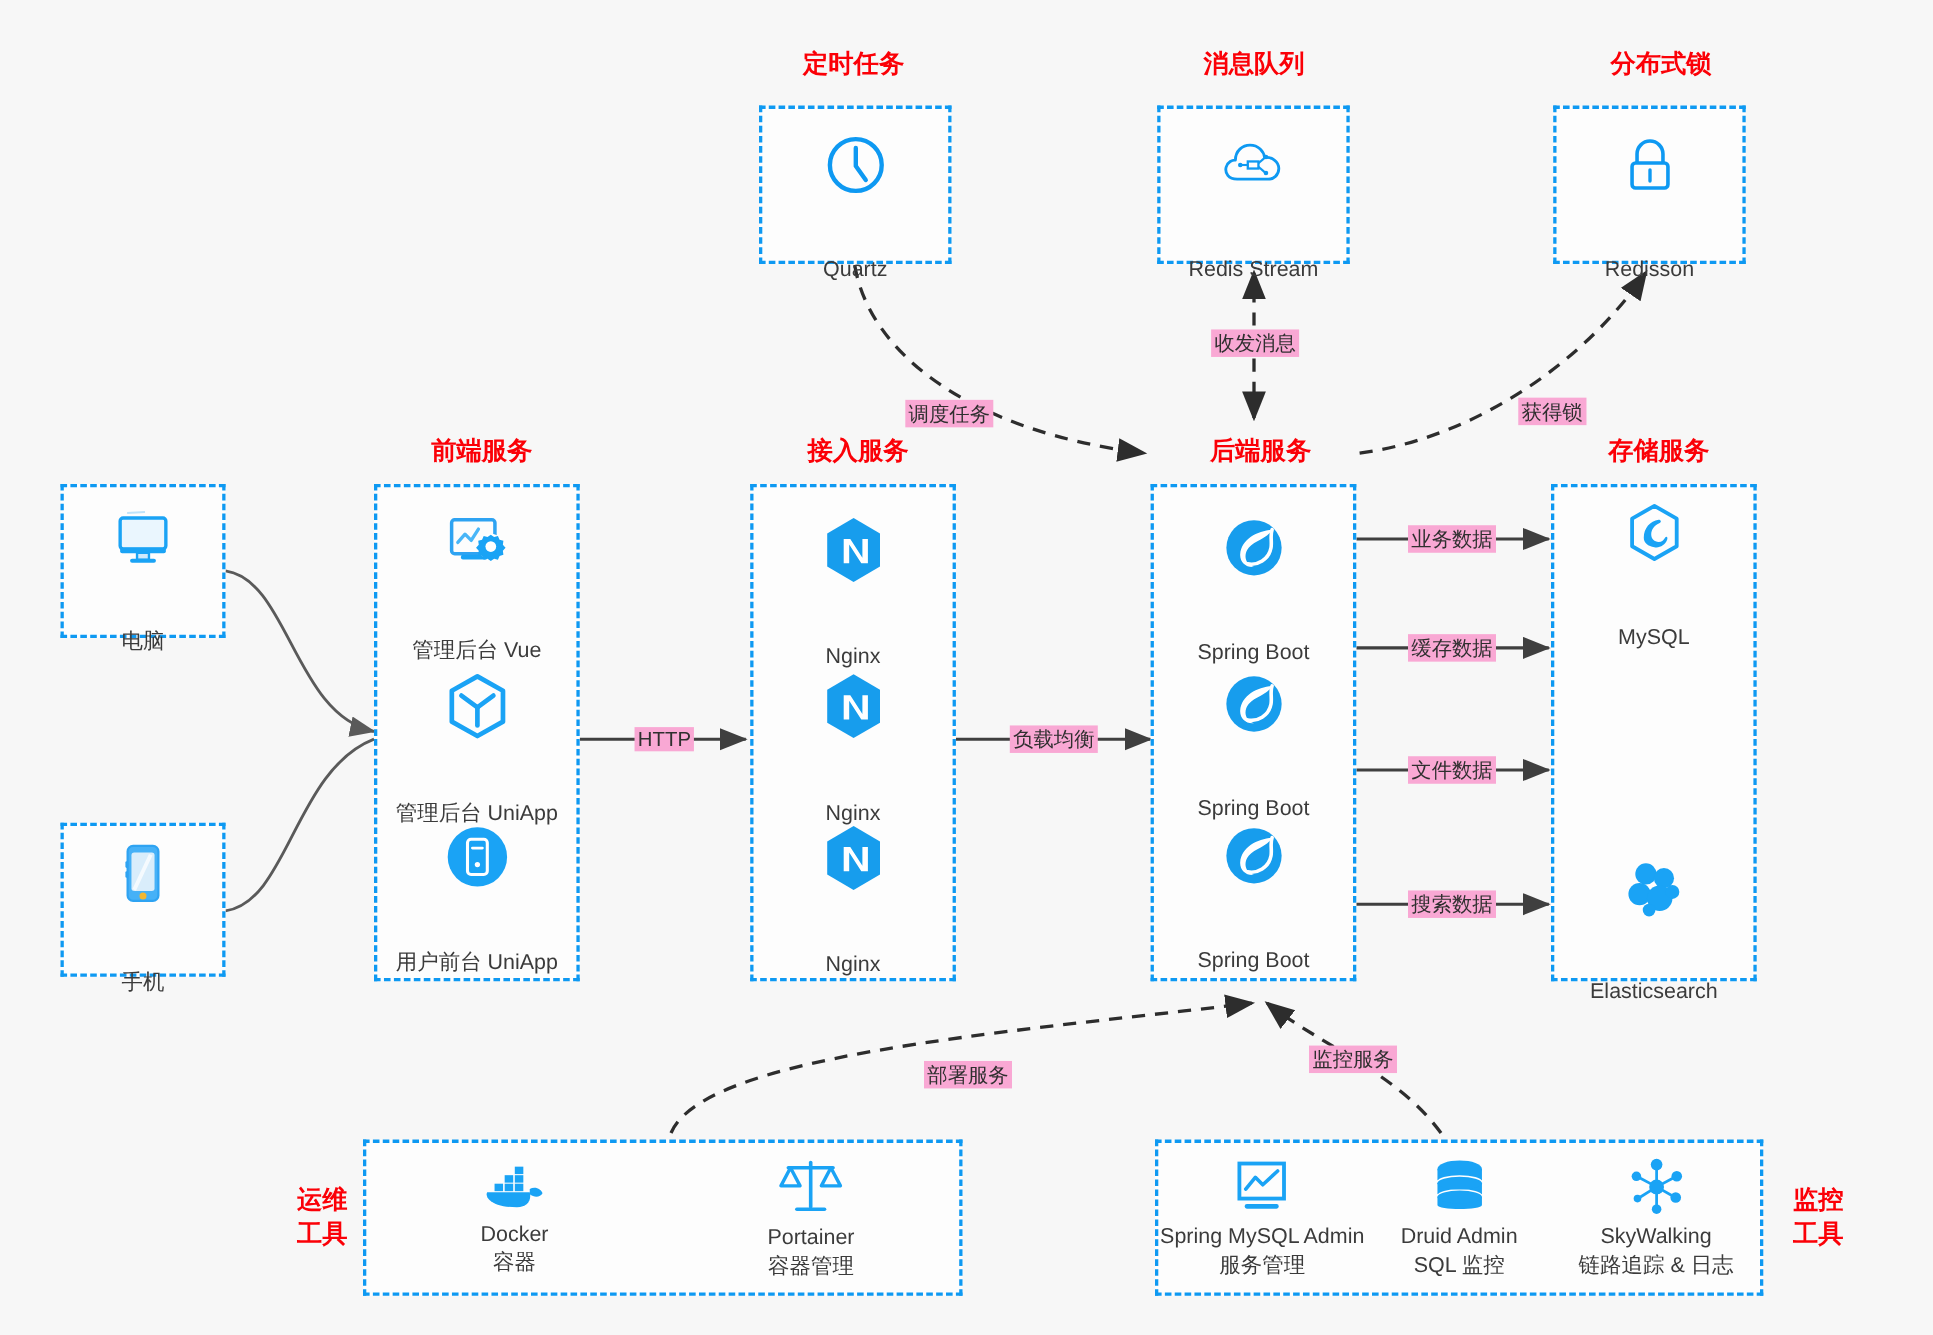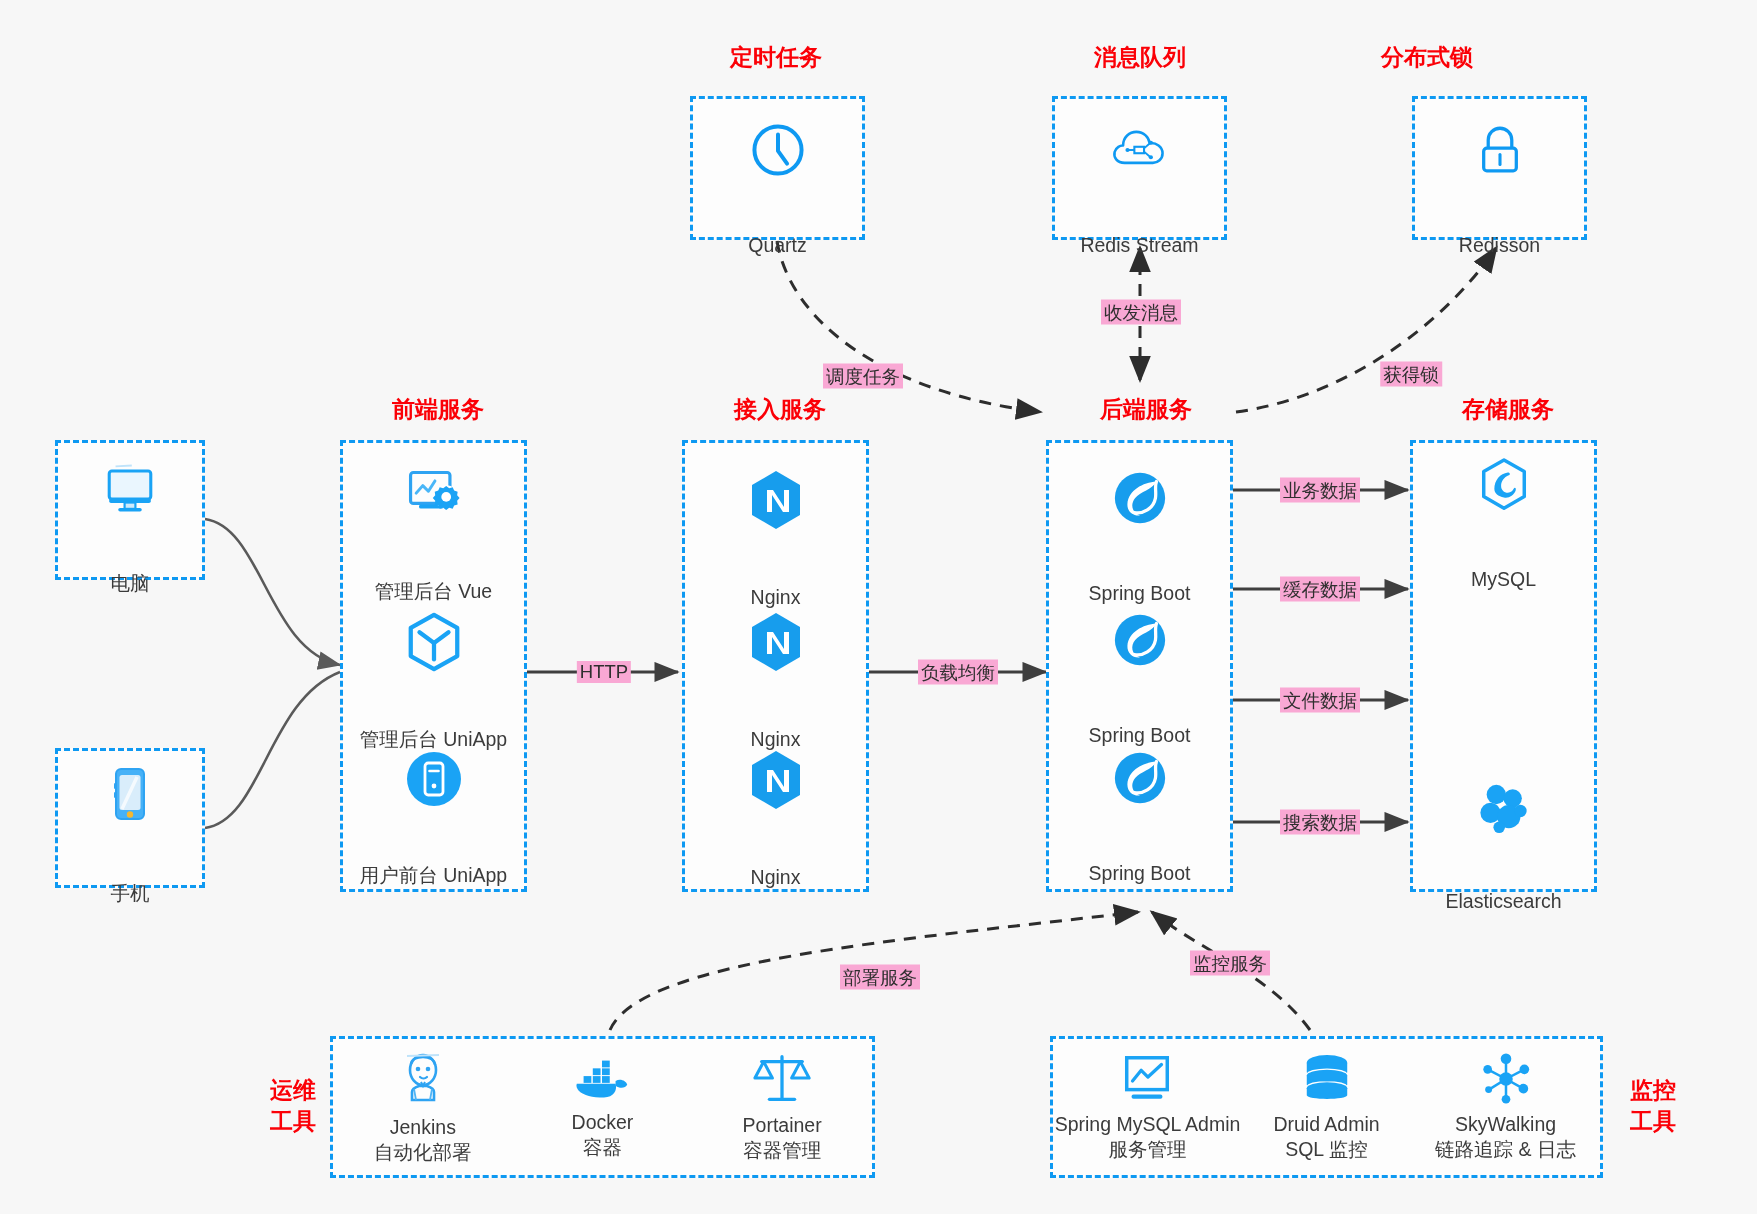--- a/index.html
+++ b/index.html
@@ -137,21 +137,21 @@
           <line x1="41" y1="34" x2="48" y2="40" stroke="#0e99f2" stroke-width="2.4"></line>
           <circle cx="20.5" cy="32" r="2.6" fill="#0e99f2"></circle>
           <circle cx="49.5" cy="23" r="2.6" fill="#0e99f2"></circle>
           <circle cx="49.5" cy="41" r="2.6" fill="#0e99f2"></circle>
         </svg>
       </span>
       <span class="lbl">Redis Stream</span>
     </div>
   </div>
 
-  <div class="ghead" style="left:1337px;top:45px;width:180px;">分布式锁</div>
+  <div class="ghead" style="left:1420px;top:45px;width:180px;">分布式锁</div>
   <div class="dbox" style="left:1412px;top:96px;width:175px;height:144px;">
     <div class="node" style="top:22px;">
       <span class="ico">
         <svg width="58" height="58" viewBox="0 0 64 64">
           <path d="M19 30 L19 21 A13 13 0 0 1 45 21 L45 30" fill="none" stroke="#0e99f2" stroke-width="3.6"></path>
           <rect x="14" y="30" width="36" height="25" rx="3.5" fill="none" stroke="#0e99f2" stroke-width="3.6"></rect>
           <line x1="32" y1="37" x2="32" y2="48" stroke="#0e99f2" stroke-width="3.4" stroke-linecap="round"></line>
         </svg>
       </span>
       <span class="lbl">Redisson</span>
@@ -339,37 +339,20 @@
       <span class="lbl">Elasticsearch</span>
     </div>
   </div>
 
   <div class="ghead" style="left:258px;top:1075px;width:70px;line-height:1.35;">
     <div>运维</div>
     <div>工具</div>
   </div>
   <div class="dbox rowbox" style="left:330px;top:1036px;width:545px;height:142px;">
 
-    <div class="tool">
-      <span class="ico">
-        <svg width="56" height="62" viewBox="0 0 56 62">
-          <path d="M17 52 L17 44 C17 41 21 39 24 38 L32 38 C35 39 39 41 39 44 L39 52 Z" fill="none" stroke="#2ea3f2" stroke-width="2.6"></path>
-          <path d="M19 41 L21 52 M37 41 L35 52" stroke="#4fb4f6" stroke-width="1.8"></path>
-          <ellipse cx="28" cy="22" rx="13" ry="15" fill="none" stroke="#2ea3f2" stroke-width="2.6"></ellipse>
-          <path d="M16 16 C16 7 40 6 40 17" fill="none" stroke="#2ea3f2" stroke-width="2.4"></path>
-          <circle cx="23" cy="21" r="2.3" fill="#2ea3f2"></circle>
-          <circle cx="33" cy="21" r="2.3" fill="#2ea3f2"></circle>
-          <path d="M25 29 C27 31 30 31 32 29" fill="none" stroke="#2ea3f2" stroke-width="2.2" stroke-linecap="round"></path>
-          <path d="M26 34 L28 38 L30 34" fill="none" stroke="#2ea3f2" stroke-width="2"></path>
-          <path d="M12 8 L44 7" stroke="#bfe3fa" stroke-width="2"></path>
-        </svg>
-      </span>
-      <span class="lbl">Jenkins</span>
-      <span class="sub">自动化部署</span>
-    </div>
 
     <div class="tool">
       <span class="ico">
         <svg width="62" height="52" viewBox="0 0 64 52">
           <g fill="#1aa3f5">
             <rect x="13" y="23" width="8" height="7"></rect>
             <rect x="22.5" y="23" width="8" height="7"></rect>
             <rect x="32" y="23" width="8" height="7"></rect>
             <rect x="22.5" y="15" width="8" height="7"></rect>
             <rect x="32" y="15" width="8" height="7"></rect>

